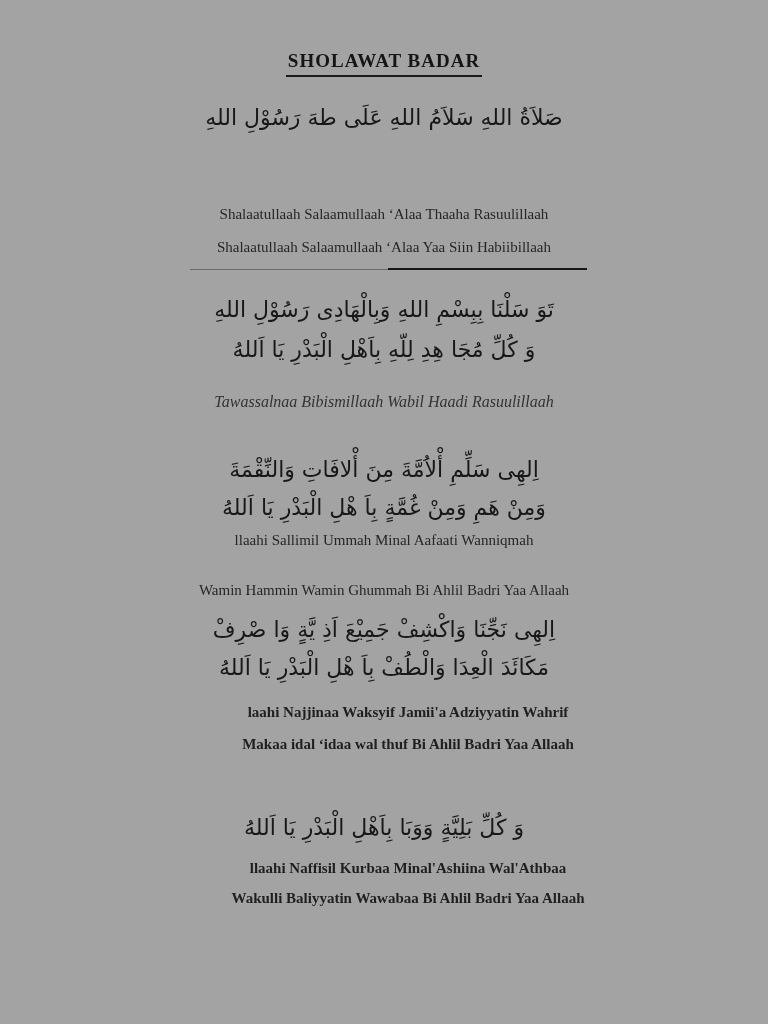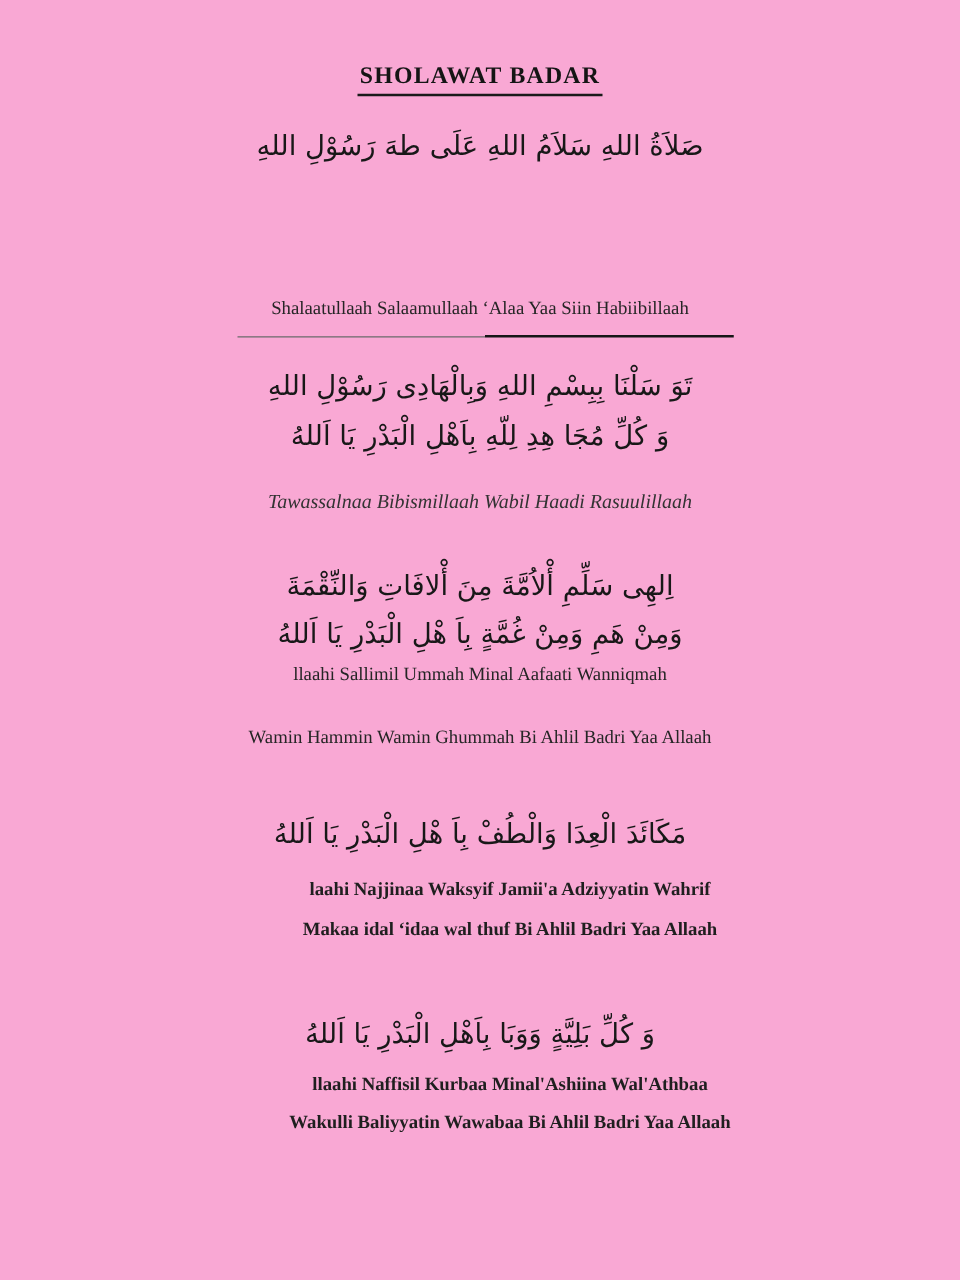--- a/index.html
+++ b/index.html
@@ -4,21 +4,21 @@
 <style>
   html, body {
     margin: 0;
     padding: 0;
     background: #ffffff;
   }
   .page {
     position: relative;
     width: 768px;
     height: 1024px;
-    background: #f9a8d4;
+    background: #a3a3a3;
     overflow: hidden;
     font-family: "Liberation Serif", "DejaVu Serif", serif;
     color: #1c1c1c;
   }
   .line {
     position: absolute;
     left: 0;
     width: 100%;
     text-align: center;
     white-space: nowrap;
@@ -80,34 +80,36 @@
 </head>
 <body>
 
 <div class="page">
 
   <div class="line title-wrap">
     <span class="title">SHOLAWAT BADAR</span>
   </div>
 
   <div class="line ar" style="top:96px">صَلاَةُ اللهِ سَلاَمُ اللهِ عَلَى طهَ رَسُوْلِ اللهِ</div>
+  <div class="line lt" style="top:204px">Shalaatullaah Salaamullaah ‘Alaa Thaaha Rasuulillaah</div>
   <div class="line lt" style="top:237px">Shalaatullaah Salaamullaah ‘Alaa Yaa Siin Habiibillaah</div>
 
   <div class="rule-seg rule-left"></div>
   <div class="rule-seg rule-right"></div>
 
   <div class="line ar" style="top:288px">تَوَ سَلْنَا بِبِسْمِ اللهِ وَبِالْهَادِى رَسُوْلِ اللهِ</div>
   <div class="line ar" style="top:328px">وَ كُلِّ مُجَا هِدِ لِلّهِ بِاَهْلِ الْبَدْرِ يَا اَللهُ</div>
   <div class="line lt italic" style="top:392px">Tawassalnaa Bibismillaah Wabil Haadi Rasuulillaah</div>
 
   <div class="line ar" style="top:448px">اِلهِى سَلِّمِ أْلاُمَّةَ مِنَ أْلافَاتِ وَالنِّقْمَةَ</div>
   <div class="line ar" style="top:486px">وَمِنْ هَمِ وَمِنْ غُمَّةٍ بِاَ هْلِ الْبَدْرِ يَا اَللهُ</div>
   <div class="line lt" style="top:530px">llaahi Sallimil Ummah Minal Aafaati Wanniqmah</div>
   <div class="line lt" style="top:580px">Wamin Hammin Wamin Ghummah Bi Ahlil Badri Yaa Allaah</div>
 
+  <div class="line ar" style="top:608px">اِلهِى نَجِّنَا وَاكْشِفْ جَمِيْعَ اَذِ يَّةٍ وَا صْرِفْ</div>
   <div class="line ar" style="top:646px">مَكَائَدَ الْعِدَا وَالْطُفْ بِاَ هْلِ الْبَدْرِ يَا اَللهُ</div>
   <div class="line lt bold" style="top:702px">laahi Najjinaa Waksyif Jamii'a Adziyyatin Wahrif</div>
   <div class="line lt bold" style="top:734px">Makaa idal ‘idaa wal thuf Bi Ahlil Badri Yaa Allaah</div>
 
   <div class="line ar" style="top:806px">وَ كُلِّ بَلِيَّةٍ وَوَبَا بِاَهْلِ الْبَدْرِ يَا اَللهُ</div>
   <div class="line lt bold" style="top:858px">llaahi Naffisil Kurbaa Minal'Ashiina Wal'Athbaa</div>
   <div class="line lt bold" style="top:888px">Wakulli Baliyyatin Wawabaa Bi Ahlil Badri Yaa Allaah</div>
 
 </div>
 

